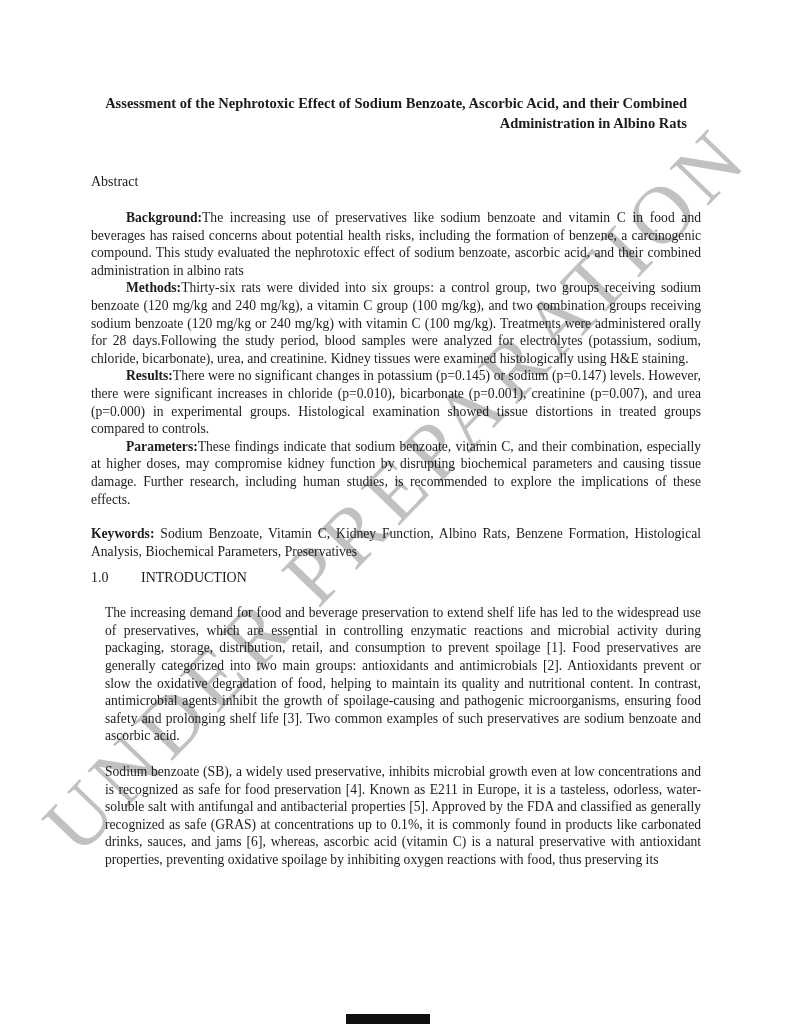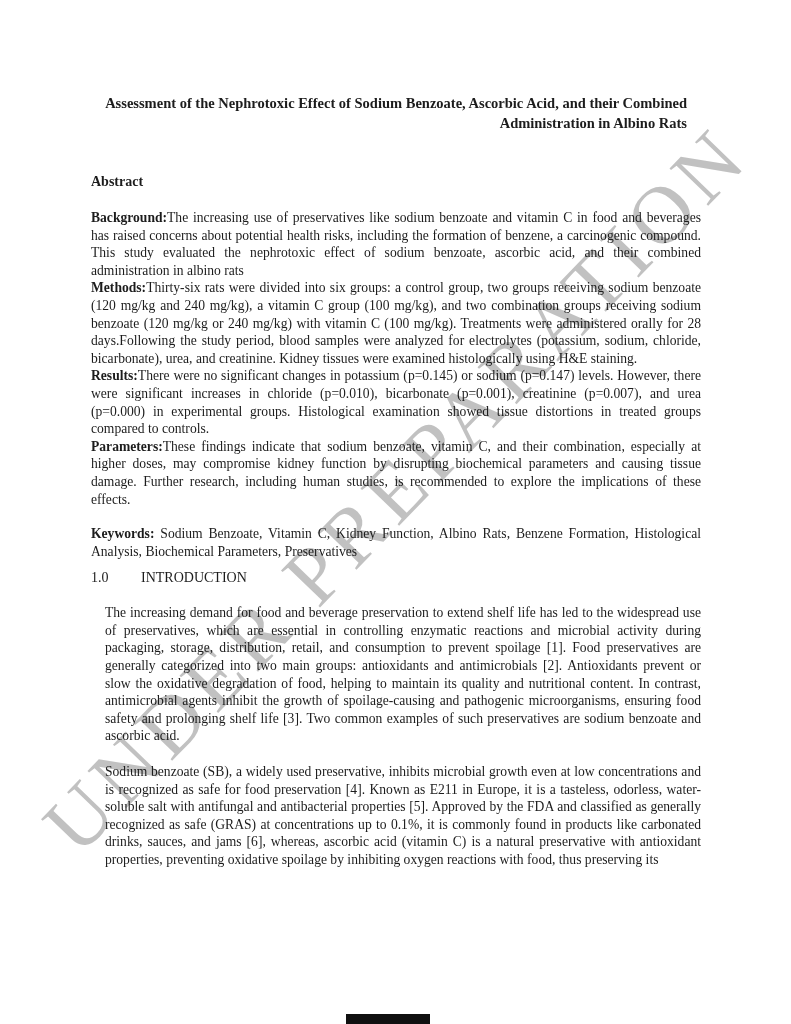--- a/index.html
+++ b/index.html
@@ -32,33 +32,33 @@
     padding: 93px 90px 0 91px;
   }
   .paper-title {
     text-align: right;
     font-weight: bold;
     font-size: 14.5px;
     line-height: 20px;
     margin: 0 14px;
   }
   .abstract-heading {
-    font-weight: bold;
+    font-weight: normal;
     font-size: 14px;
     margin-top: 41px;
   }
   .abstract-body {
     margin-top: 19px;
     font-size: 13.6px;
     line-height: 17.6px;
     text-align: justify;
     text-justify: inter-word;
   }
   .abs-section { margin: 0; }
-  .abs-label { font-weight: bold; }
+  .abs-label { font-weight: bold; margin-left: 35px; }
   .keywords {
     margin: 17px 0 0 0;
     font-size: 13.6px;
     line-height: 17.6px;
     text-align: justify;
   }
   .kw-label { font-weight: bold; }
   .intro-heading {
     margin-top: 10px;
     font-weight: normal;

